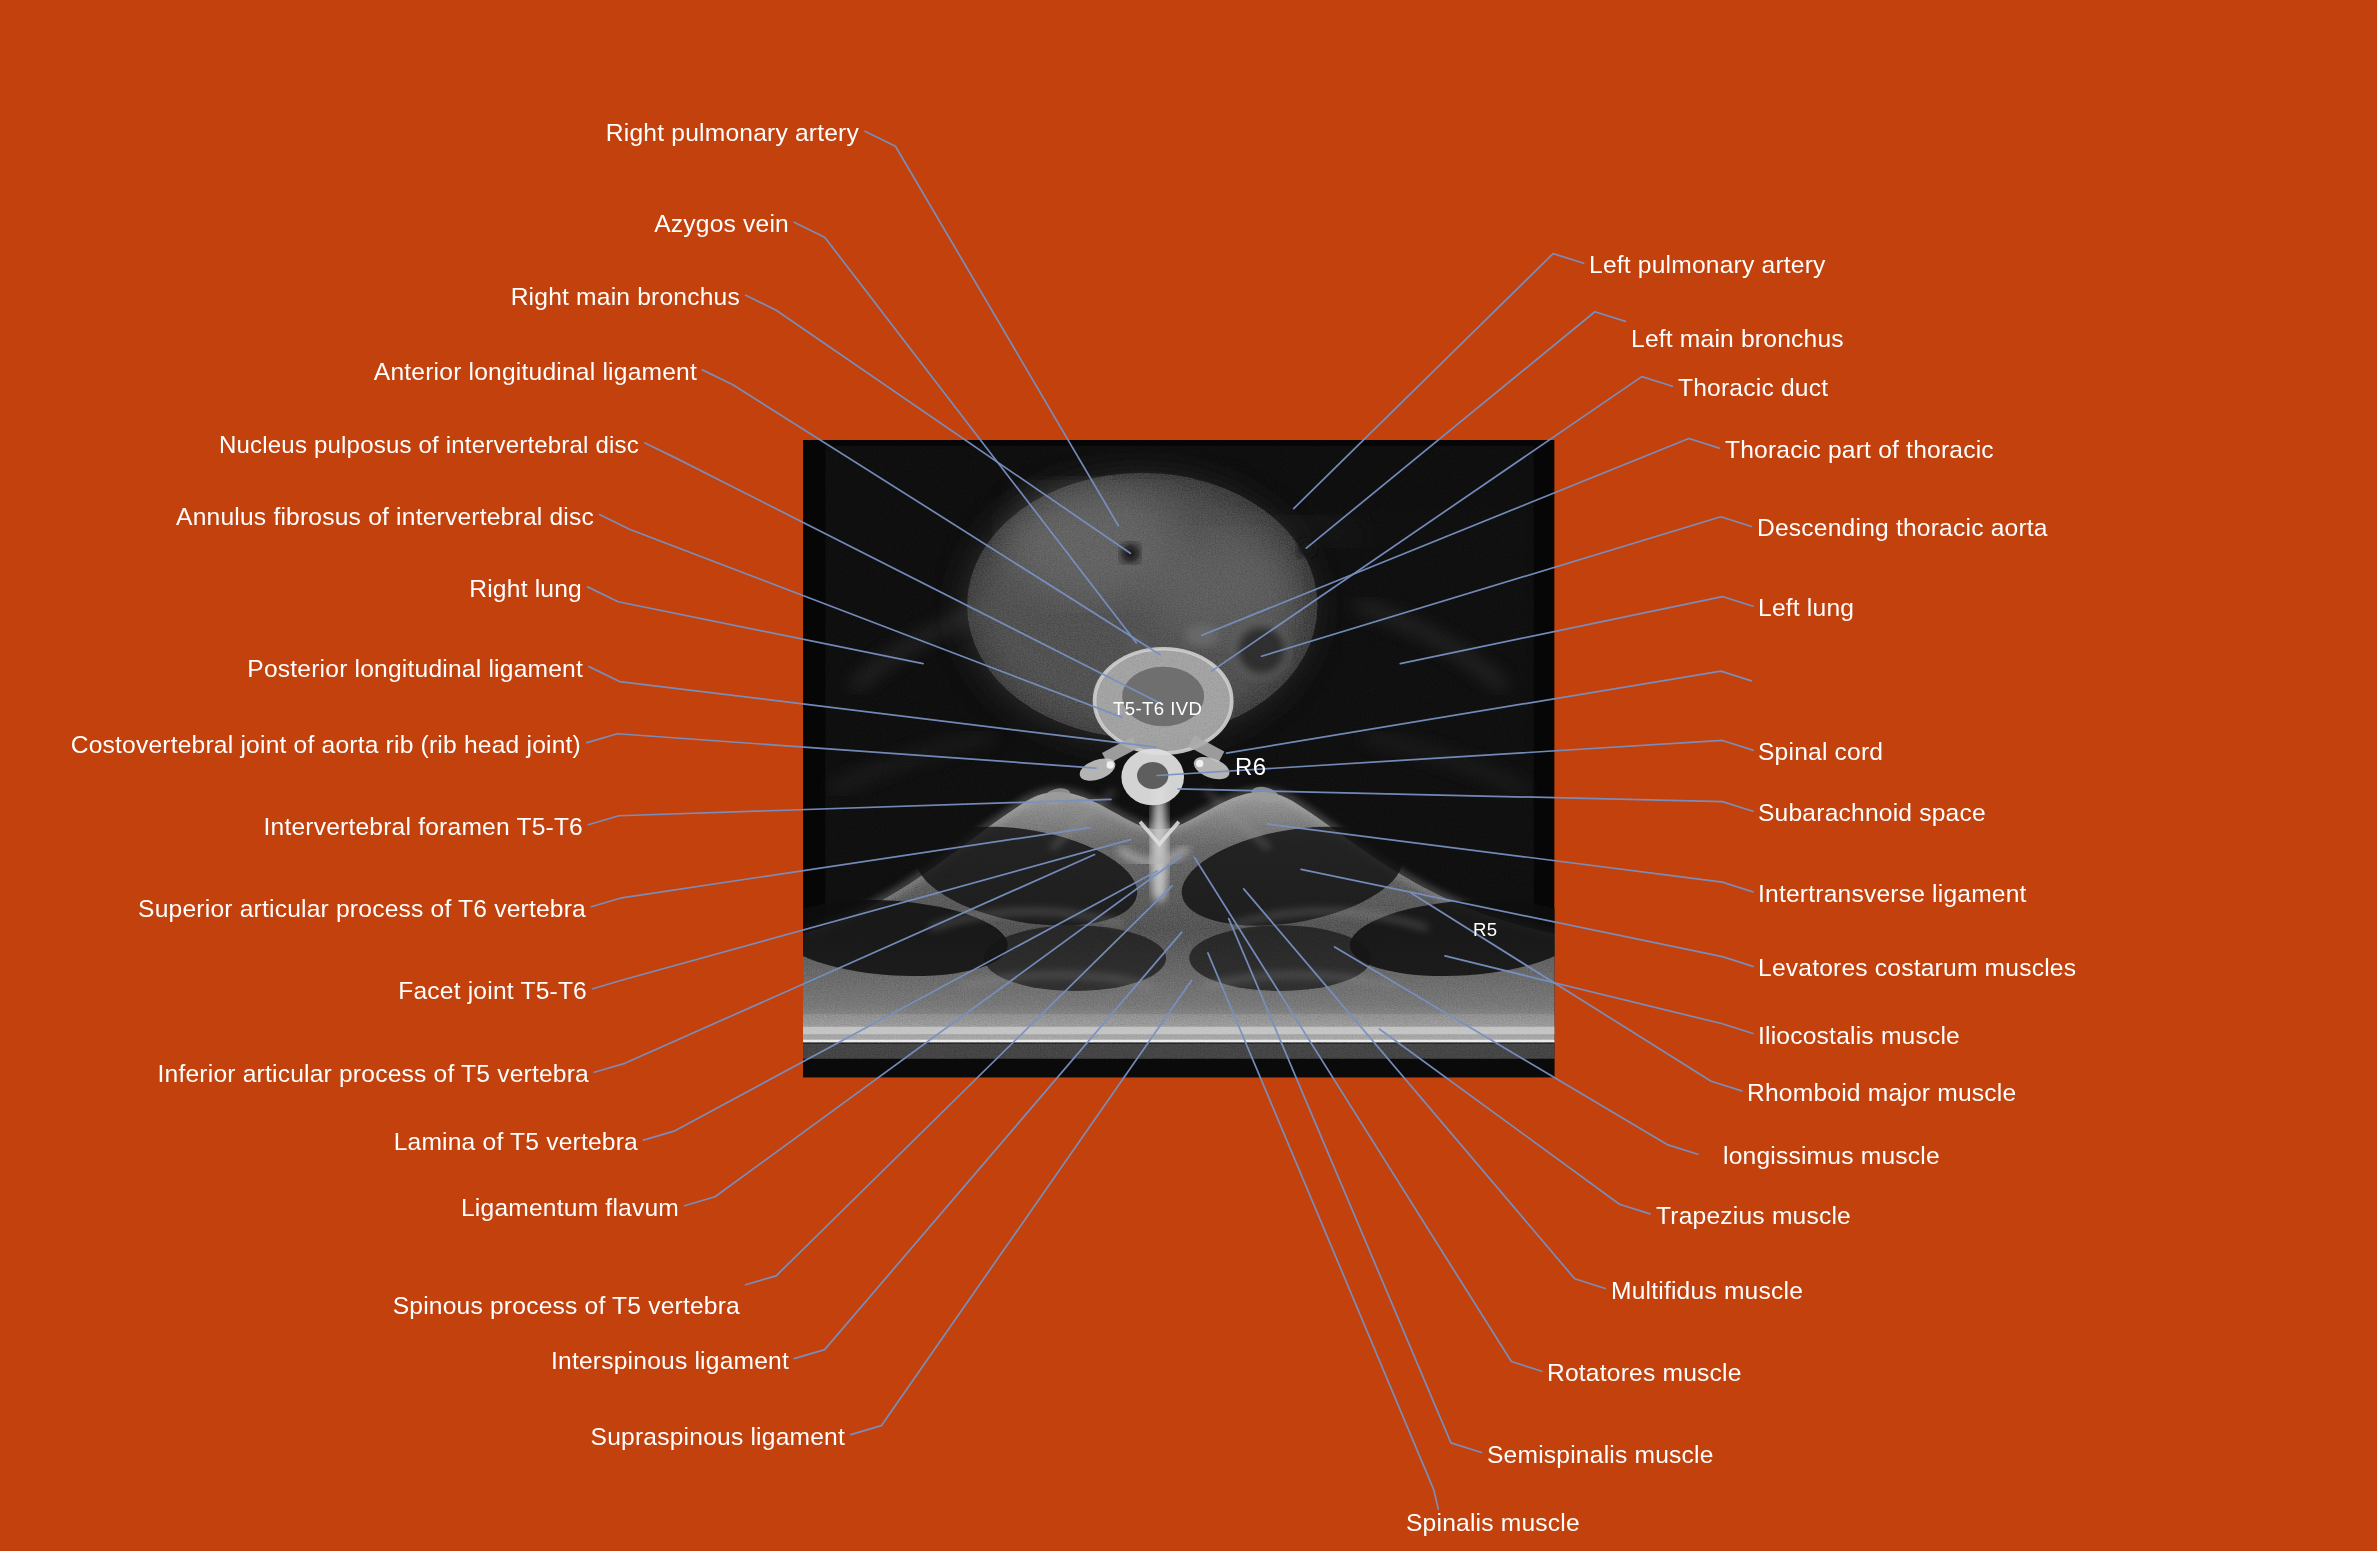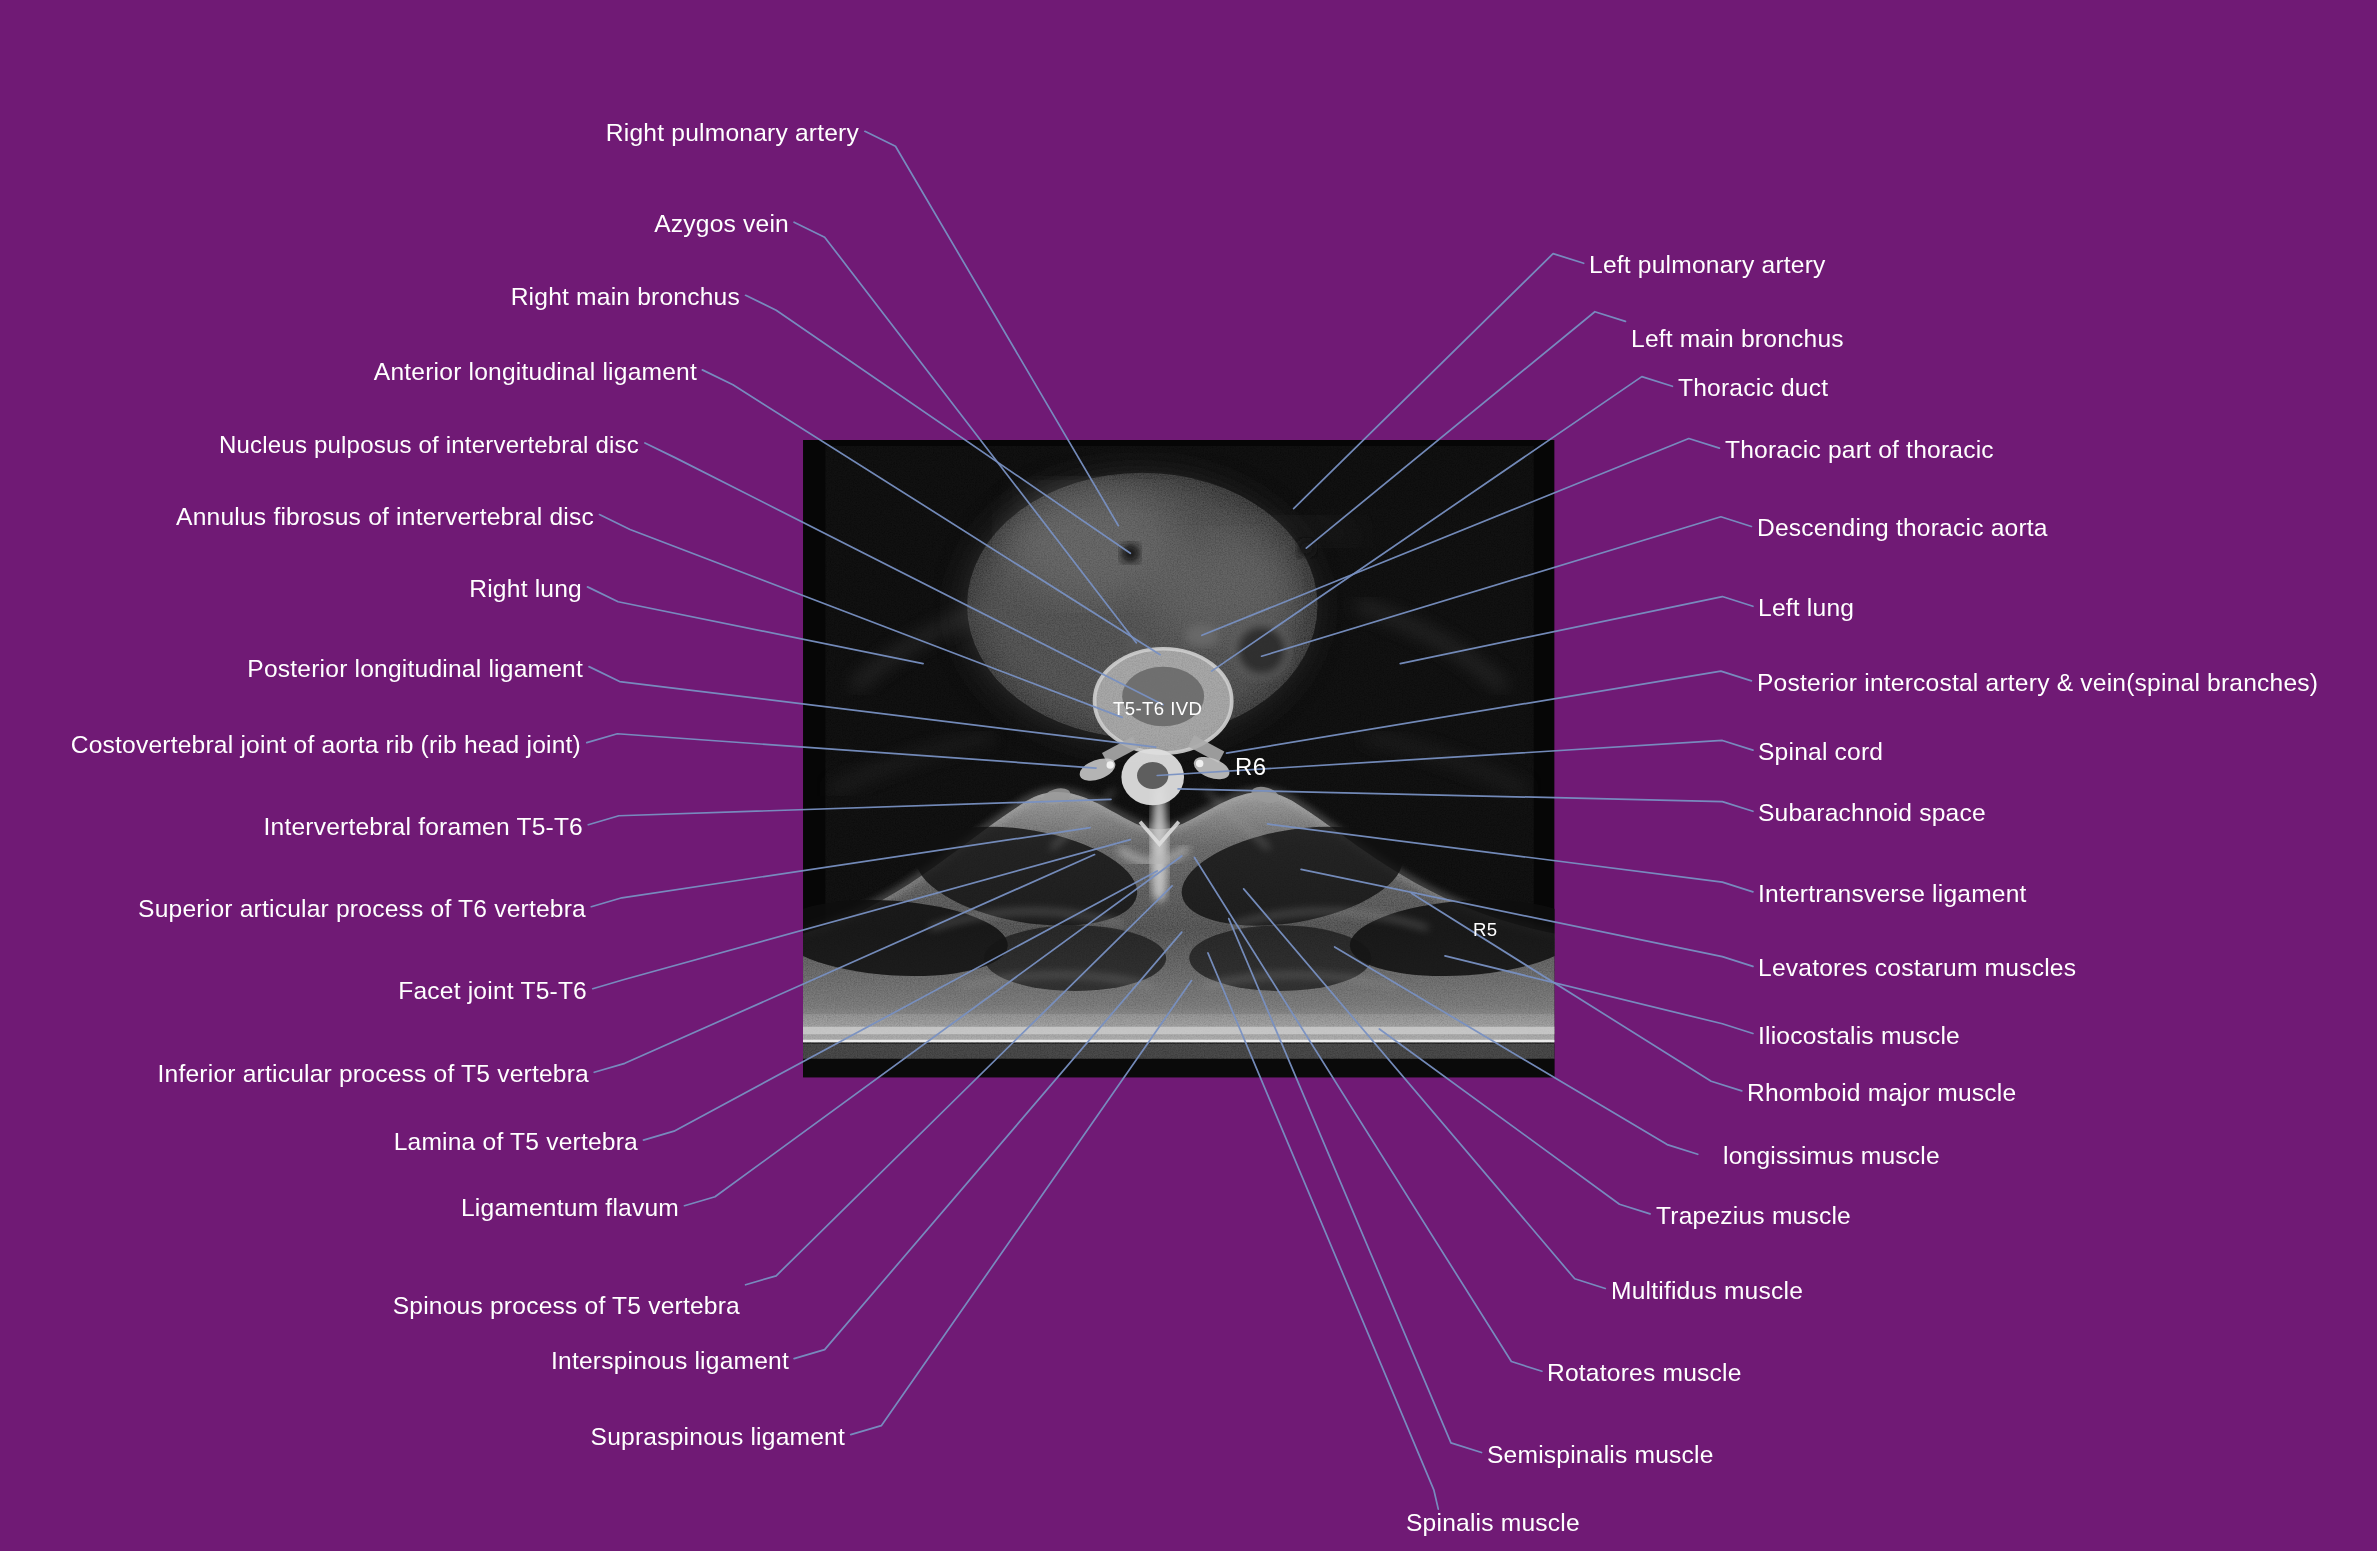--- a/index.html
+++ b/index.html
@@ -1,16 +1,16 @@
 <!DOCTYPE html>
 <html style="font-size:12px"><head>
 <meta charset="utf-8">
 <style>
   html,body{margin:0;padding:0;background:#000;}
-  #canvas{position:relative;width:2377px;height:1551px;background:#701a75;overflow:hidden;
+  #canvas{position:relative;width:2377px;height:1551px;background:#c2410c;overflow:hidden;
           font-family:"Liberation Sans","DejaVu Sans",sans-serif;}
   #scene{position:absolute;left:0;top:0;width:2377px;height:1551px;}
   .label{position:absolute;white-space:nowrap;transform:translateY(-52%);
          font-family:"Liberation Sans","DejaVu Sans",sans-serif;letter-spacing:0.2px;}
   .inner-label{position:absolute;white-space:nowrap;transform:translateY(-50%);
          font-family:"Liberation Sans","DejaVu Sans",sans-serif;letter-spacing:0.4px;}
   #labels{position:absolute;left:0;top:0;width:100%;height:100%;}
 </style>
 </head>
 <body>
@@ -181,21 +181,20 @@
       <div class="label" style="color: rgb(255, 255, 255); font-size: 24.6px; top: 1209px; right: 1698px;">Ligamentum flavum</div>
       <div class="label" style="color: rgb(255, 255, 255); font-size: 24.6px; top: 1288px; right: 1637px; margin-top: 19px;">Spinous process of T5 vertebra</div>
       <div class="label" style="color: rgb(255, 255, 255); font-size: 24.6px; top: 1362px; right: 1588px;">Interspinous ligament</div>
       <div class="label" style="color: rgb(255, 255, 255); font-size: 24.6px; top: 1438px; right: 1532px;">Supraspinous ligament</div>
       <div class="label" style="color: rgb(255, 255, 255); font-size: 24.6px; top: 266px; left: 1589px;">Left pulmonary artery</div>
       <div class="label" style="color: rgb(255, 255, 255); font-size: 24.6px; top: 340px; left: 1631px;">Left main bronchus</div>
       <div class="label" style="color: rgb(255, 255, 255); font-size: 24.6px; top: 389px; left: 1678px;">Thoracic duct</div>
       <div class="label" style="color: rgb(255, 255, 255); font-size: 24.6px; top: 451px; left: 1725px;">Thoracic part of thoracic</div>
       <div class="label" style="color: rgb(255, 255, 255); font-size: 24.6px; top: 529px; left: 1757px;">Descending thoracic aorta</div>
       <div class="label" style="color: rgb(255, 255, 255); font-size: 24.6px; top: 609px; left: 1758px;">Left lung</div>
-      <div class="label" style="color: rgb(255, 255, 255); font-size: 24.6px; top: 684px; left: 1757px;">Posterior intercostal artery &amp; vein(spinal branches)</div>
       <div class="label" style="color: rgb(255, 255, 255); font-size: 24.6px; top: 753px; left: 1758px;">Spinal cord</div>
       <div class="label" style="color: rgb(255, 255, 255); font-size: 24.6px; top: 814px; left: 1758px;">Subarachnoid space</div>
       <div class="label" style="color: rgb(255, 255, 255); font-size: 24.6px; top: 895px; left: 1758px;">Intertransverse ligament</div>
       <div class="label" style="color: rgb(255, 255, 255); font-size: 24.6px; top: 969px; left: 1758px;">Levatores costarum muscles</div>
       <div class="label" style="color: rgb(255, 255, 255); font-size: 24.6px; top: 1037px; left: 1758px;">Iliocostalis muscle</div>
       <div class="label" style="color: rgb(255, 255, 255); font-size: 24.6px; top: 1094px; left: 1747px;">Rhomboid major muscle</div>
       <div class="label" style="color: rgb(255, 255, 255); font-size: 24.6px; top: 1157px; left: 1703px; margin-left: 20px;">longissimus muscle</div>
       <div class="label" style="color: rgb(255, 255, 255); font-size: 24.6px; top: 1217px; left: 1656px;">Trapezius muscle</div>
       <div class="label" style="color: rgb(255, 255, 255); font-size: 24.6px; top: 1292px; left: 1611px;">Multifidus muscle</div>
       <div class="label" style="color: rgb(255, 255, 255); font-size: 24.6px; top: 1374px; left: 1547px;">Rotatores muscle</div>

